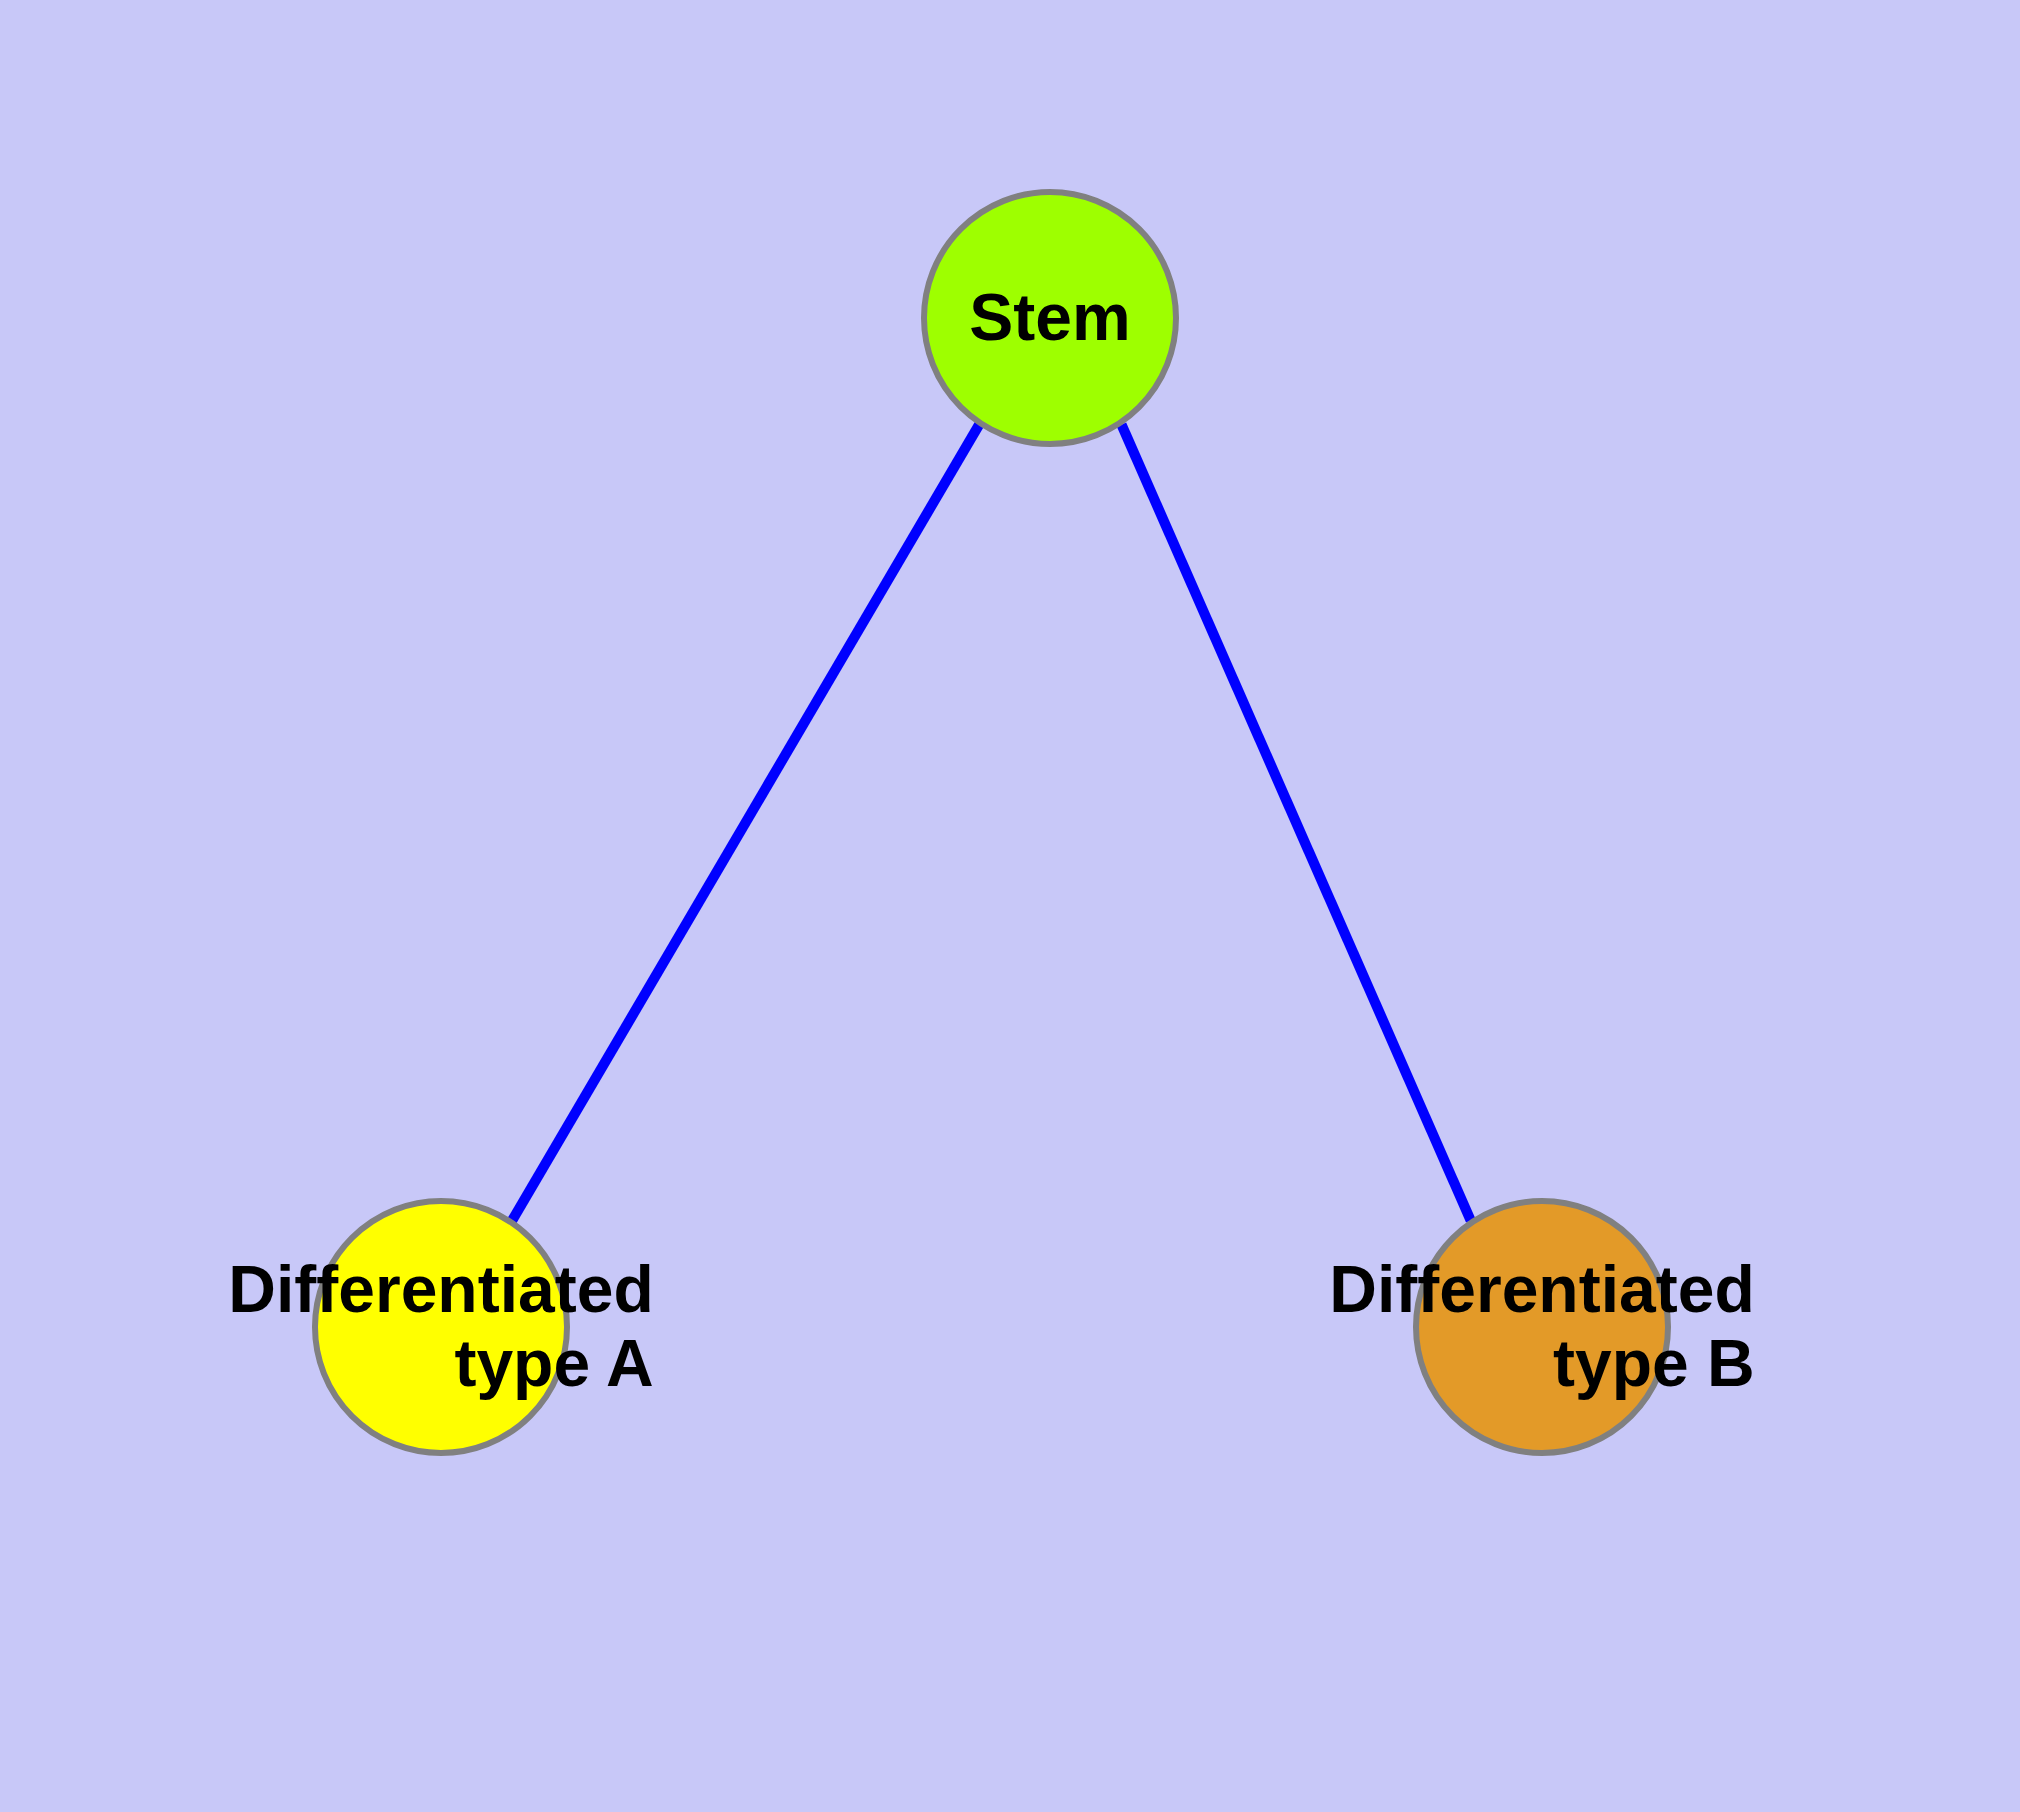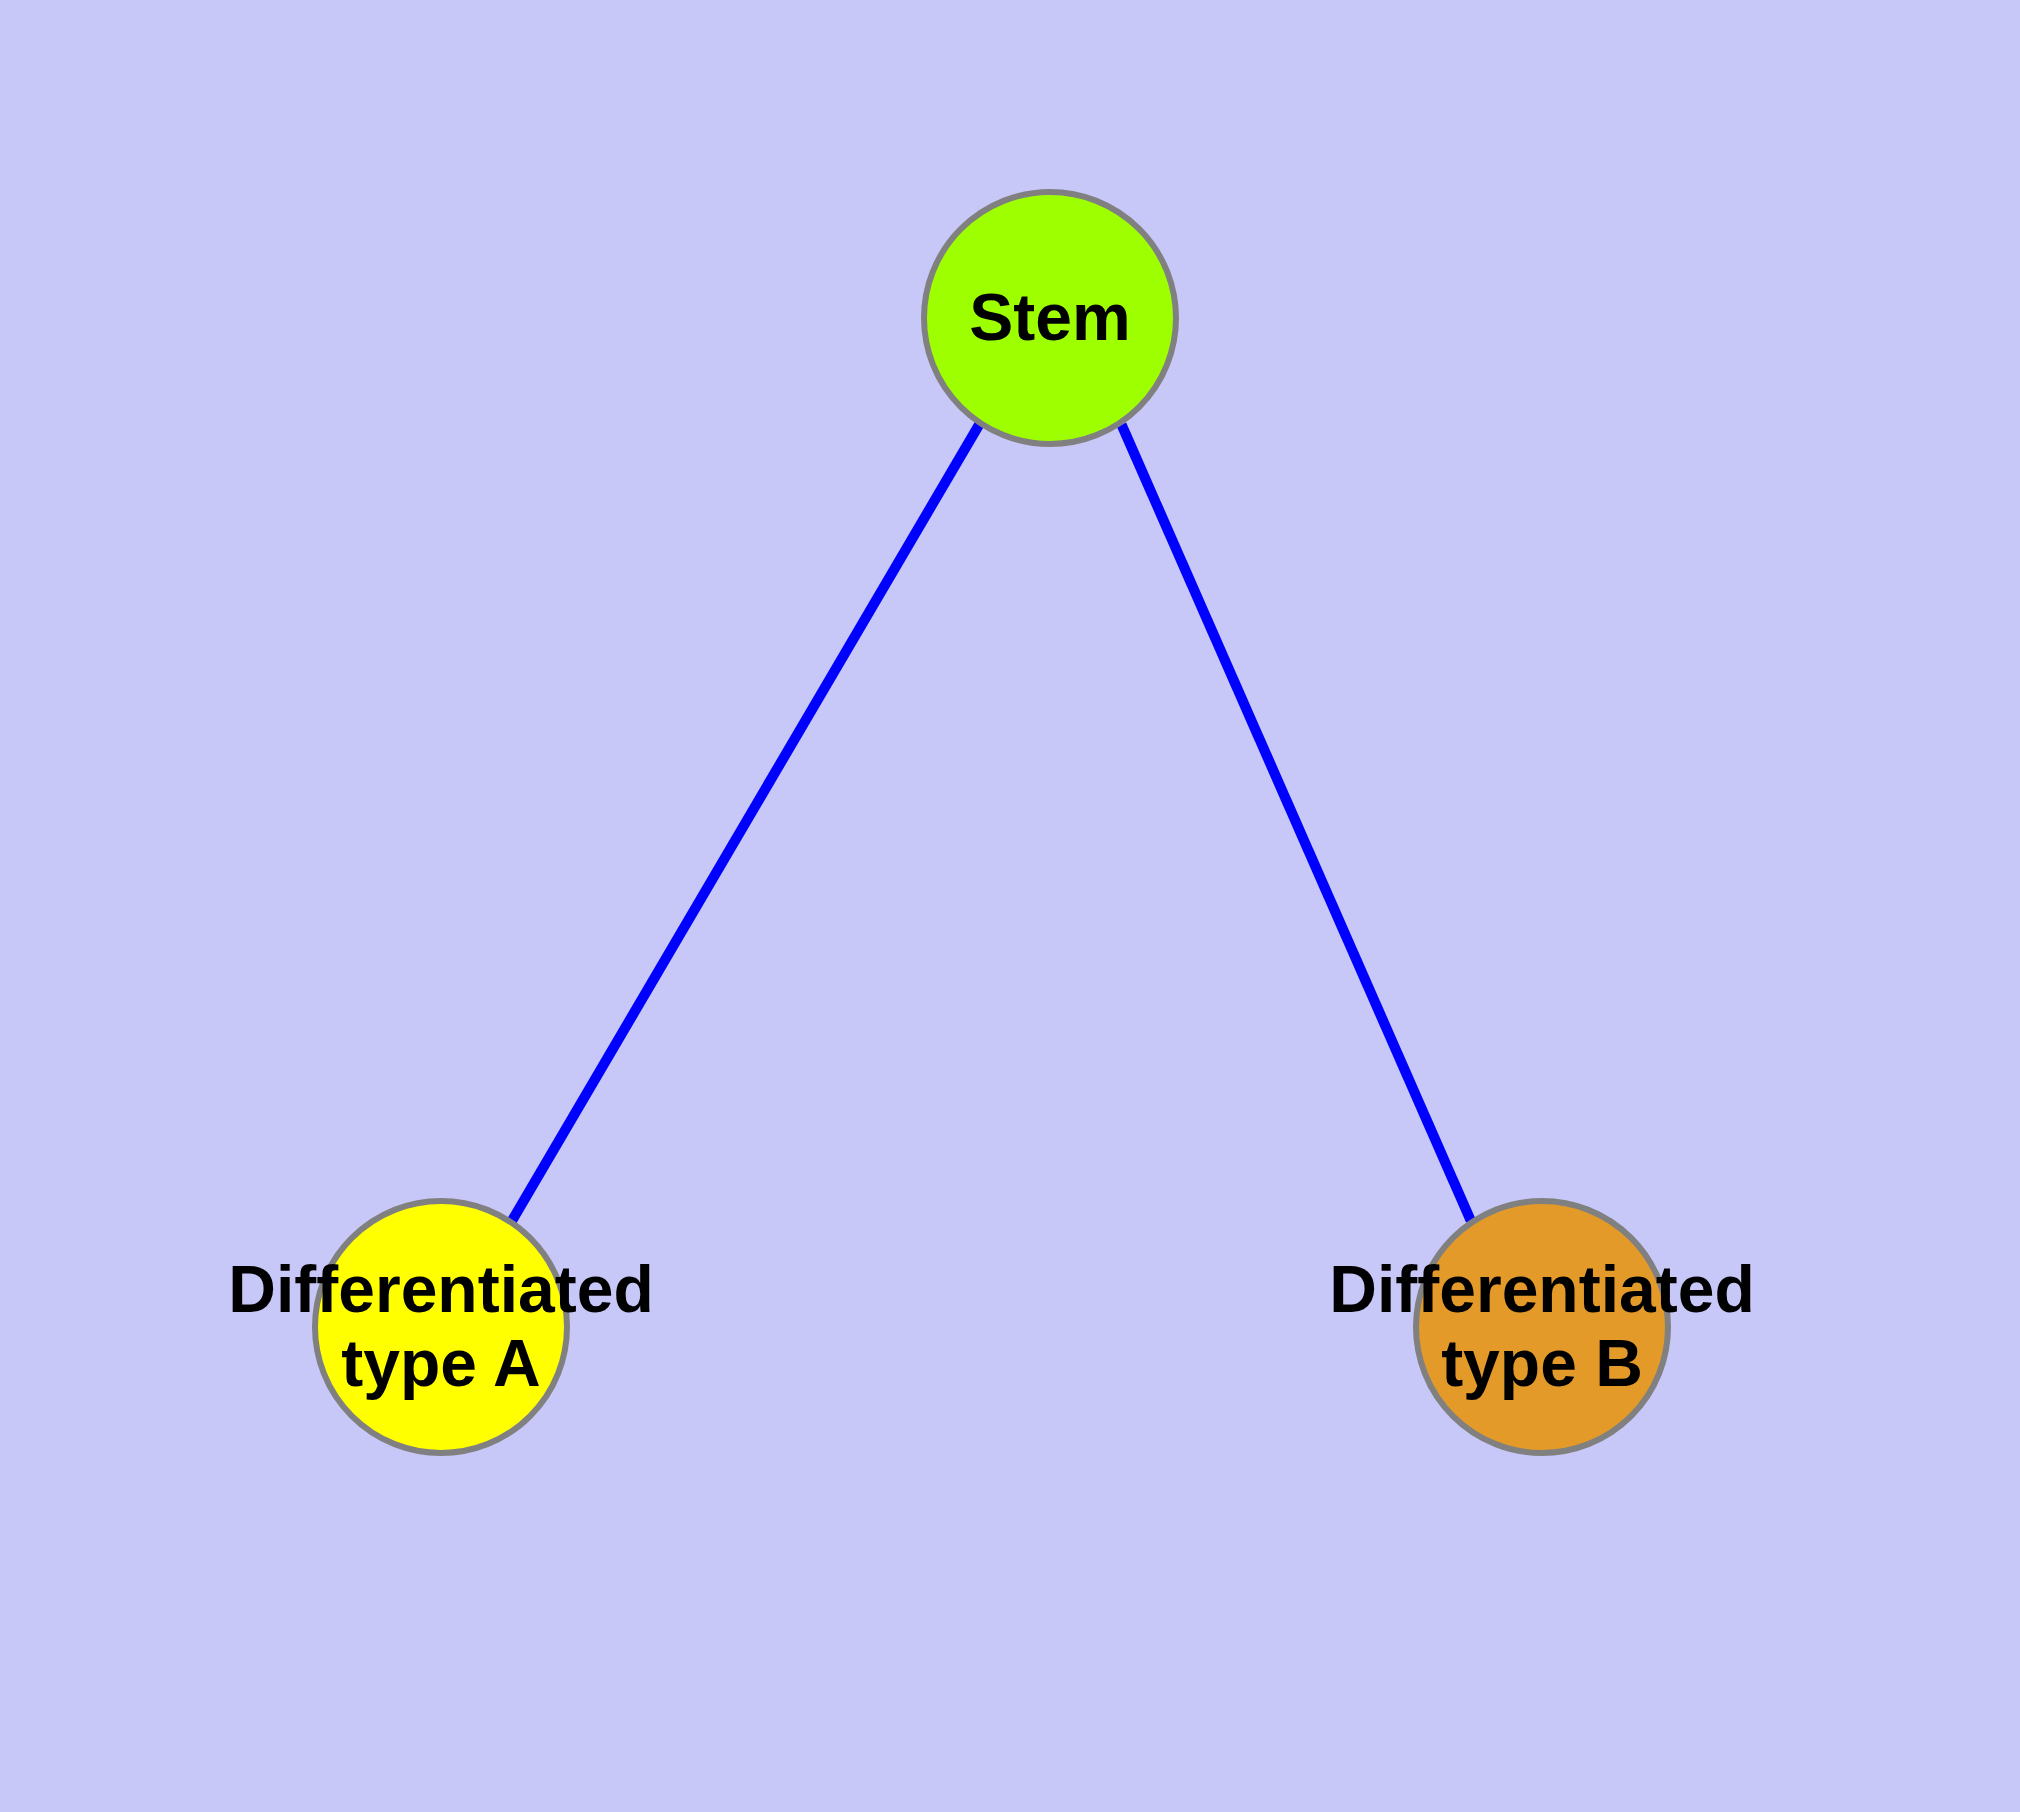--- a/index.html
+++ b/index.html
@@ -44,20 +44,21 @@
     left: 50%;
     top: 50%;
     transform: translate(-50%, -50%);
     pointer-events: none;
   }
   .label-stem {
     font-size: 66px;
   }
   .label-leaf {
     font-size: 66px;
+    text-align: right;
   }
 </style>
 </head>
 <body style="background: rgb(200, 200, 248);">
 
 <div id="graph-canvas" style="background: rgb(200, 200, 248); width: 2021px; height: 1812px;">
 
   <svg id="edge-layer" viewBox="0 0 2384 2138">
     <line stroke="#0000ff" stroke-width="12" stroke-linecap="butt" x1="1155" y1="501" x2="604" y2="1440"></line>
     <line stroke="#0000ff" stroke-width="12" stroke-linecap="butt" x1="1323" y1="501" x2="1735" y2="1440"></line>

